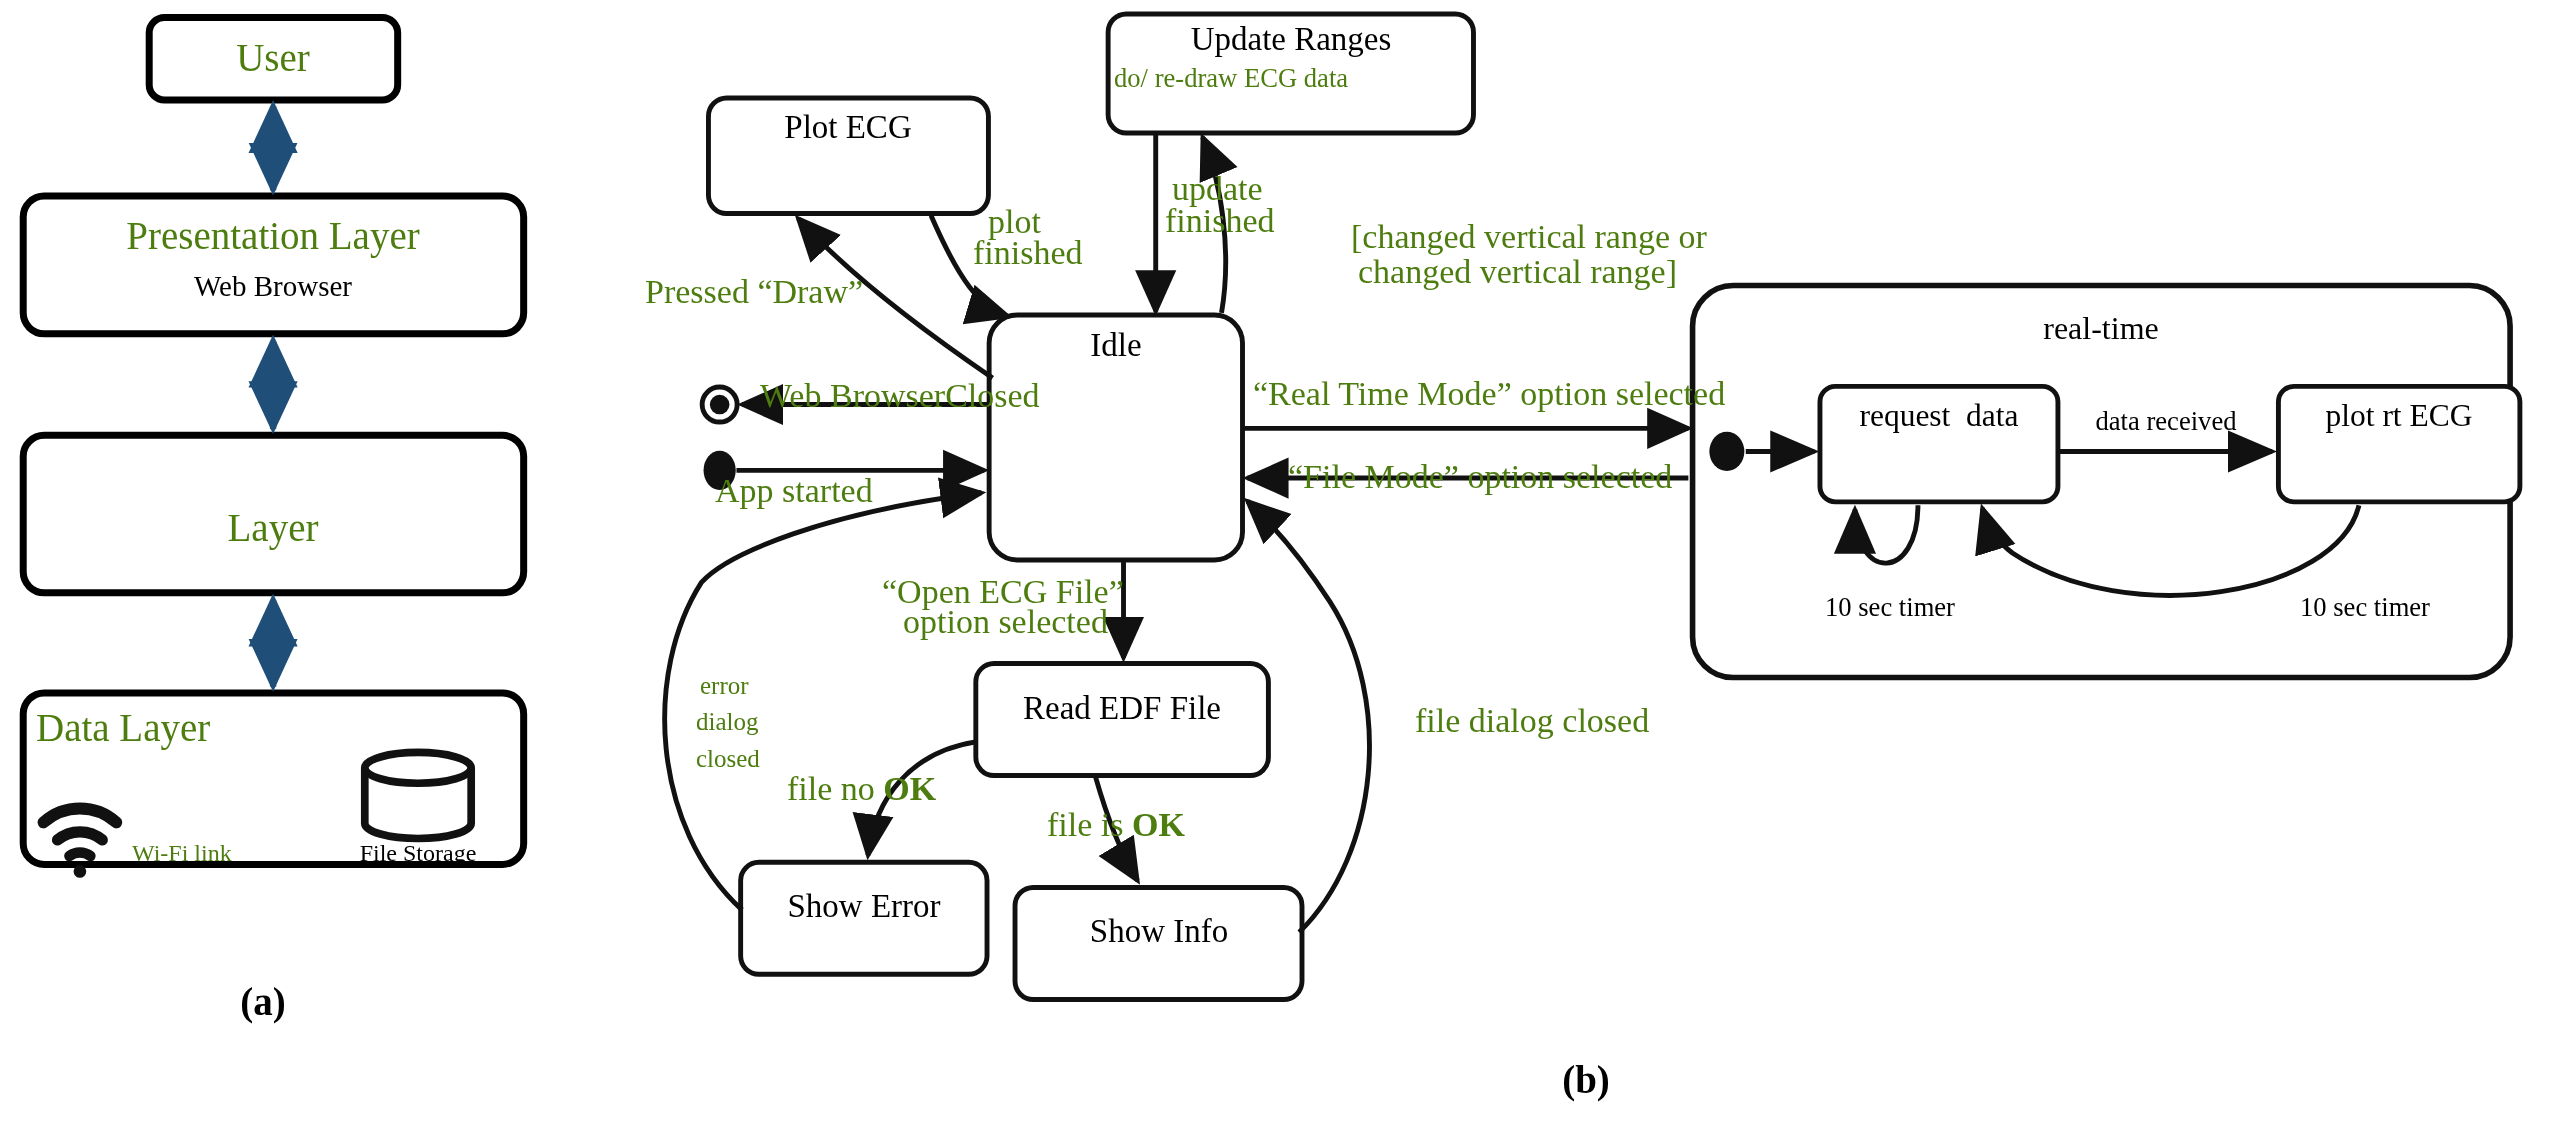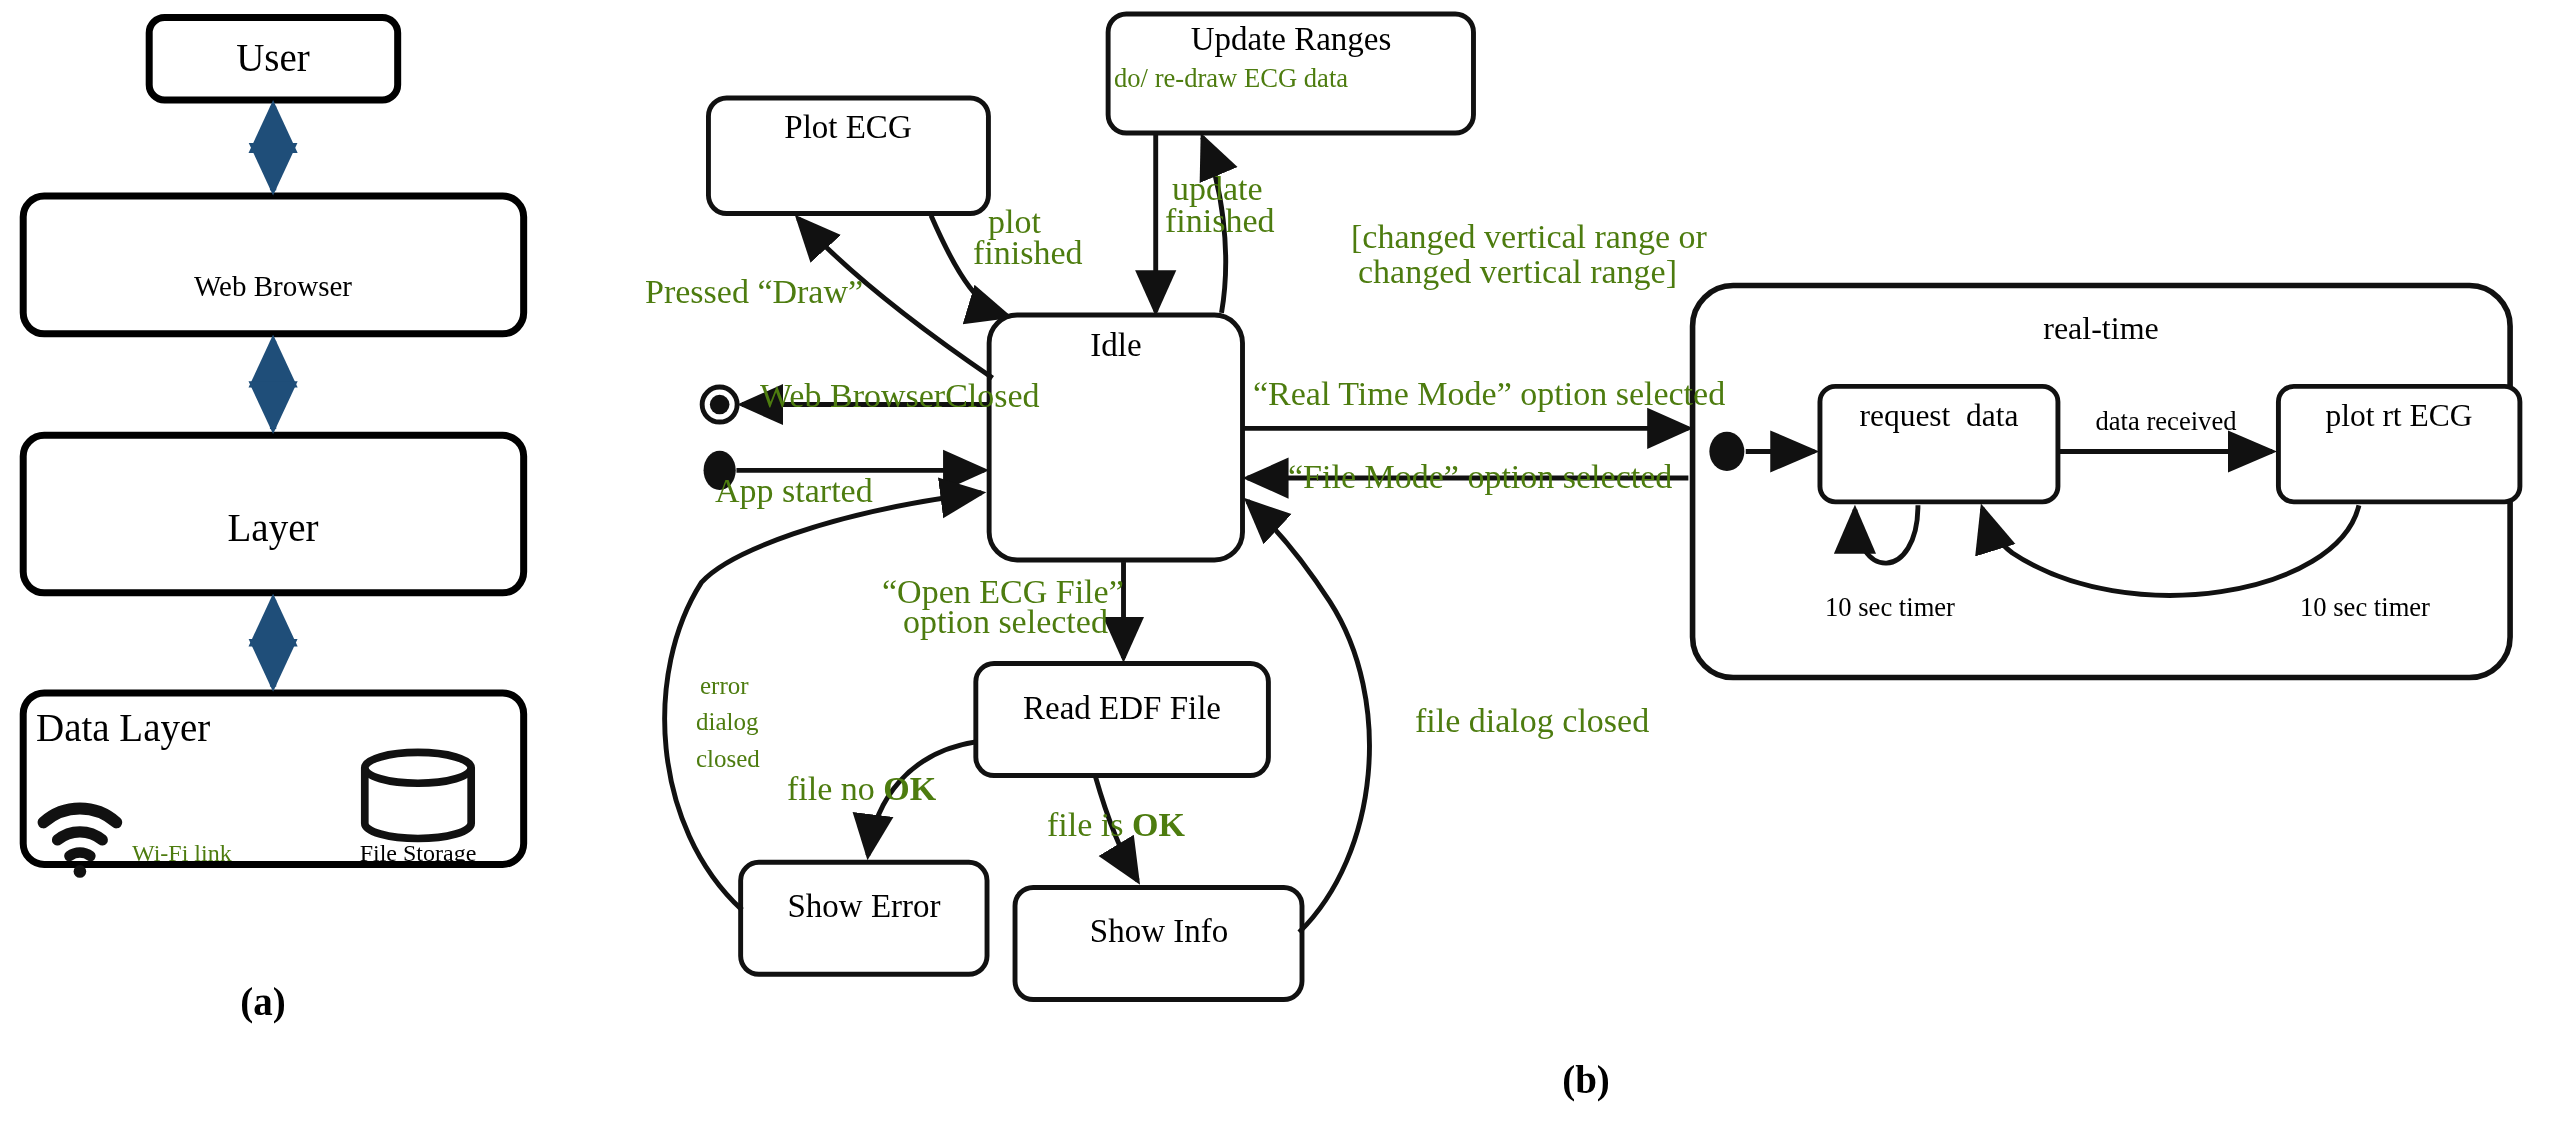--- a/index.html
+++ b/index.html
@@ -9,21 +9,21 @@
     width: 2576px; height: 1143px;
     font-family: "Liberation Serif", "DejaVu Serif", serif;
     position: relative; overflow: hidden;
   }
   .canvas { position: absolute; inset: 0; }
   svg.layer { position: absolute; left: 0; top: 0; width: 2576px; height: 1143px; }
 
   
   .t { position: absolute; color: #4d7c0f; line-height: 1.12; white-space: pre; }
   .tc { position: absolute; color: #000; line-height: 1.14; text-align: center; white-space: pre; transform: translateX(-50%); }
-  .blue { color: #000000; }
+  .blue { color: #4d7c0f; }
   .state-nm { font-size: 33px; }
   .state-sm { font-size: 26.6px; }
   .rt-title { font-size: 32px; }
   .rt-state { font-size: 31.5px; }
   .rt-edge  { font-size: 26.6px; }
   .edge     { font-size: 34px; }
   .edge-sm  { font-size: 25px; }
   .caption  { font-size: 39px; font-weight: bold; }
   .bold     { font-weight: bold; }
 
@@ -129,20 +129,21 @@
       <path d="M2942,645 L3246,645" stroke-width="7" marker-end="url(#arrKsm)"></path>
 
       <path d="M2740,722 C2740,830 2650,832 2650,728" stroke-width="7" marker-end="url(#arrKsm)"></path>
 
       <path d="M3370,722 C3340,850 3040,900 2875,790 C2855,775 2840,752 2832,726" stroke-width="7" marker-end="url(#arrKsm)"></path>
     </g>
   </svg>
 
   <div class="tc panelA-title blue" style="left:273px; top:36px;">User</div>
 
+  <div class="tc panelA-title blue" style="left:273px; top:214px;">Presentation Layer</div>
   <div class="tc panelA-sub" style="left:273px; top:270px;">Web Browser</div>
 
   <div class="tc panelA-title blue" style="left:273px; top:506px;">Layer</div>
 
   <div class="t panelA-title blue" style="left:36px; top:706px;">Data Layer</div>
   <div class="t panelA-icontxt" style="left:132px; top:840px;">Wi-Fi link</div>
   <div class="tc panelA-icontxt" style="left:418px; top:840px;">File Storage</div>
 
   <div class="tc caption" style="left:263px; top:980px;">(a)</div>
 

